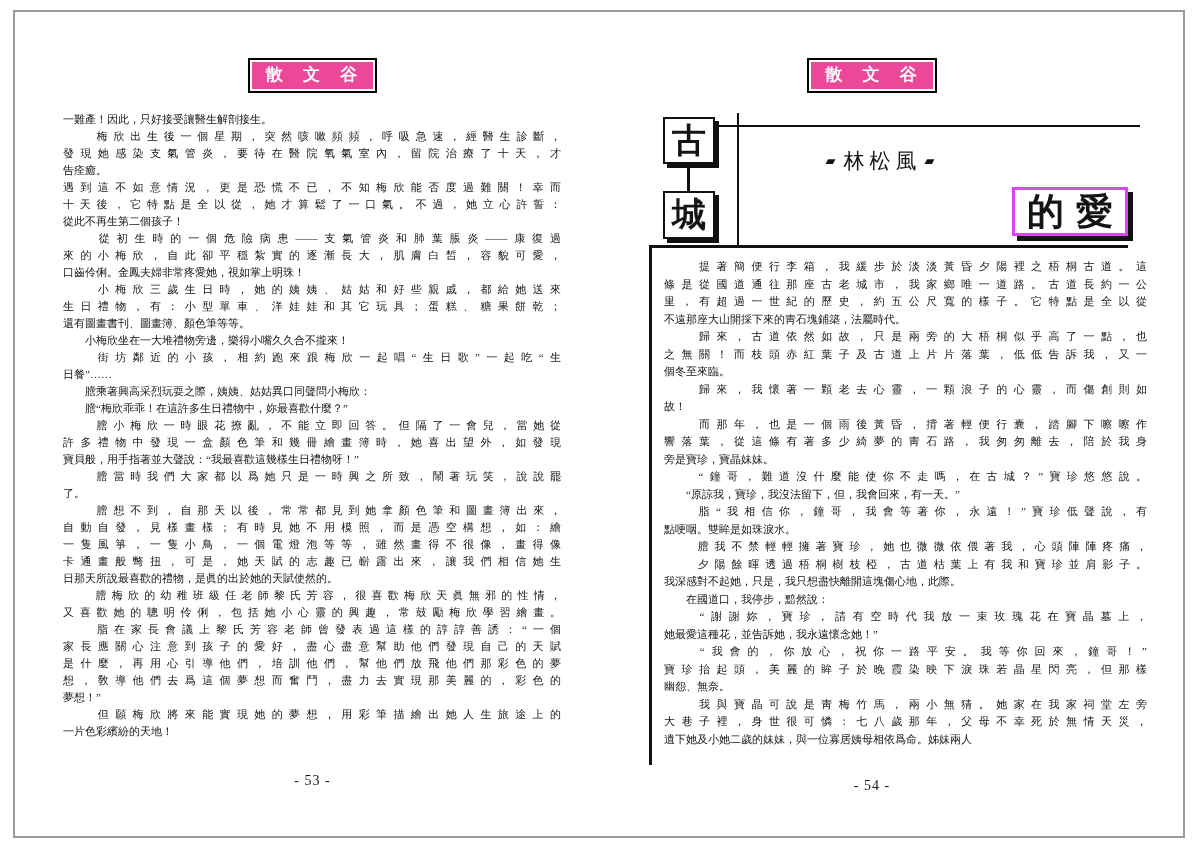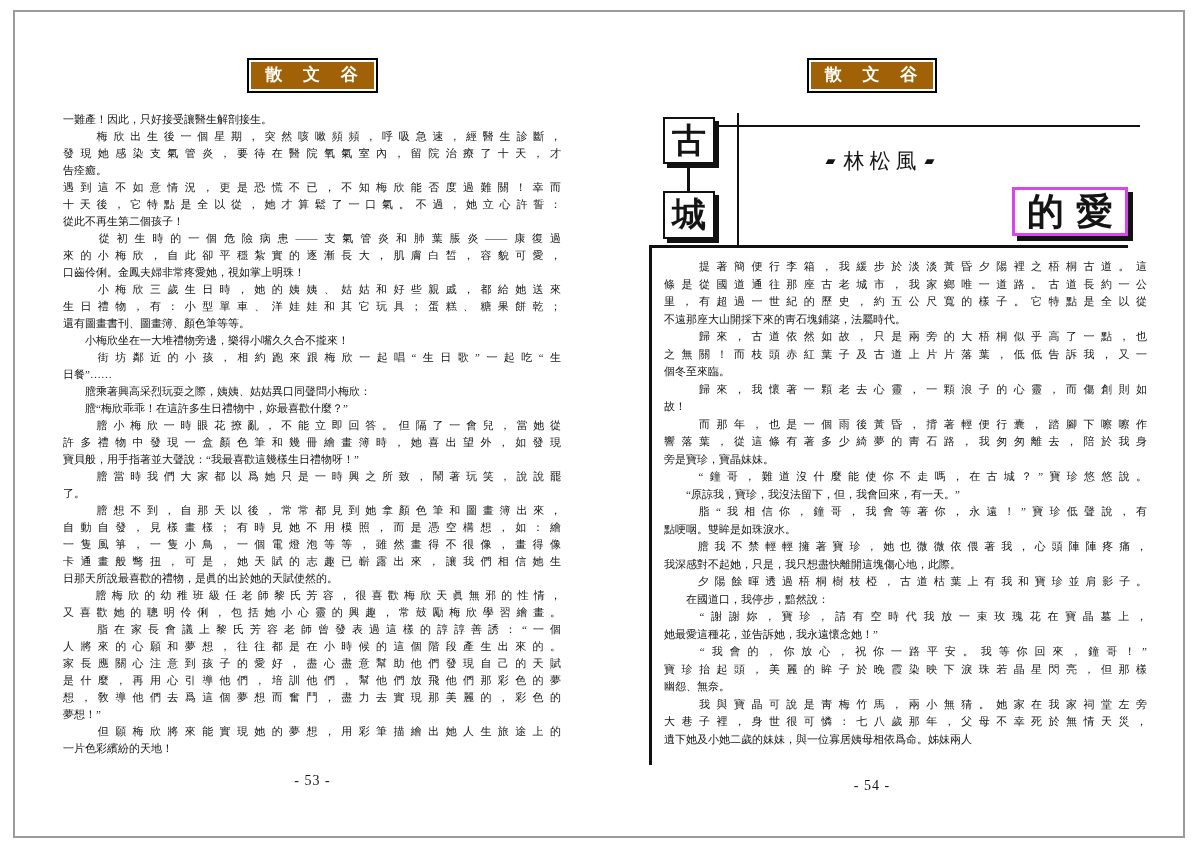--- a/index.html
+++ b/index.html
@@ -3,22 +3,22 @@
 <meta charset="utf-8">
 <style>
   html,body{margin:0;padding:0;background:#ffffff;}
   .sheet{position:relative;width:1200px;height:849px;background:#ffffff;overflow:hidden;
          font-family:"Liberation Serif","DejaVu Serif",serif;color:#141414;}
   .frame{position:absolute;left:13px;top:10px;width:1168px;height:824px;
          border:2px solid #9b9b9b;}
   
   .hdr-wrap{position:absolute;text-align:center;}
   .hdr-outer{display:inline-block;border:2px solid #000;padding:2px;background:#fff;}
-  .hdr-inner{display:inline-block;background:#a16207;color:#fff;
-             font-family:Liberation Sans, sans-serif;font-weight:bold;
+  .hdr-inner{display:inline-block;background:#ec4899;color:#fff;
+             font-family:Liberation Serif, serif;font-weight:bold;
              font-size:17px;letter-spacing:8px;padding:3px 8px 4px 14px;line-height:1.2;}
   
   .txtcol{position:absolute;font-size:11px;line-height:17px;}
   .txtcol .line{height:inherit;white-space:nowrap;}
   .txtcol .line.just{text-align:justify;text-align-last:justify;white-space:normal;}
   .pagenum-wrap{position:absolute;text-align:center;font-size:14px;letter-spacing:1px;}
   
   .charbox{position:absolute;width:48px;height:43px;border:2px solid #111;background:#fff;
            box-shadow:4px 4px 0 #111;display:flex;align-items:center;justify-content:center;
            font-family:"Liberation Sans","DejaVu Sans",sans-serif;font-weight:bold;font-size:34px;}
@@ -74,21 +74,20 @@
         <div class="line just">　　膪當時我們大家都以爲她只是一時興之所致，鬧著玩笑，說說罷</div>
         <div class="line">了。</div>
         <div class="line just">　　膪想不到，自那天以後，常常都見到她拿顏色筆和圖畫簿出來，</div>
         <div class="line just">自動自發，見樣畫樣；有時見她不用模照，而是憑空構想，如：繪</div>
         <div class="line just">一隻風箏，一隻小鳥，一個電燈泡等等，雖然畫得不很像，畫得像</div>
         <div class="line just">卡通畫般彆扭，可是，她天賦的志趣已嶄露出來，讓我們相信她生</div>
         <div class="line">日那天所說最喜歡的禮物，是眞的出於她的天賦使然的。</div>
         <div class="line just">　　膪梅欣的幼稚班級任老師黎氏芳容，很喜歡梅欣天眞無邪的性情，</div>
         <div class="line just">又喜歡她的聰明伶俐，包括她小心靈的興趣，常鼓勵梅欣學習繪畫。</div>
         <div class="line just">　　脂在家長會議上黎氏芳容老師曾發表過這樣的諄諄善誘：“一個</div>
-        <div class="line just">人將來的心願和夢想，往往都是在小時候的這個階段產生出來的。</div>
         <div class="line just">家長應關心注意到孩子的愛好，盡心盡意幫助他們發現自己的天賦</div>
         <div class="line just">是什麼，再用心引導他們，培訓他們，幫他們放飛他們那彩色的夢</div>
         <div class="line just">想，敎導他們去爲這個夢想而奮鬥，盡力去實現那美麗的，彩色的</div>
         <div class="line">夢想！”</div>
         <div class="line just">　　但願梅欣將來能實現她的夢想，用彩筆描繪出她人生旅途上的</div>
         <div class="line">一片色彩繽紛的天地！</div>
       </div>
 
     <div class="pagenum-wrap" style="left:60px;top:773px;width:505px;">- 53 -</div>
   </div>
@@ -123,22 +122,22 @@
         <div class="line just">　　歸來，我懷著一顆老去心靈，一顆浪子的心靈，而傷創則如</div>
         <div class="line">故！</div>
         <div class="line just">　　而那年，也是一個雨後黃昏，揹著輕便行囊，踏腳下嚓嚓作</div>
         <div class="line just">響落葉，從這條有著多少綺夢的靑石路，我匆匆離去，陪於我身</div>
         <div class="line">旁是寶珍，寶晶妹妹。</div>
         <div class="line just">　　“鐘哥，難道沒什麼能使你不走嗎，在古城？”寶珍悠悠說。</div>
         <div class="line">　　“原諒我，寶珍，我沒法留下，但，我會回來，有一天。”</div>
         <div class="line just">　　脂“我相信你，鐘哥，我會等著你，永遠！”寶珍低聲說，有</div>
         <div class="line">點哽咽。雙眸是如珠淚水。</div>
         <div class="line just">　　膪我不禁輕輕擁著寶珍，她也微微依偎著我，心頭陣陣疼痛，</div>
+        <div class="line just">　　夕陽餘暉透過梧桐樹枝椏，古道枯葉上有我和寶珍並肩影子。</div>
         <div class="line">我深感對不起她，只是，我只想盡快離開這塊傷心地，此際。</div>
-        <div class="line just">　　夕陽餘暉透過梧桐樹枝椏，古道枯葉上有我和寶珍並肩影子。</div>
         <div class="line">　　在國道口，我停步，黯然說：</div>
         <div class="line just">　　“謝謝妳，寶珍，請有空時代我放一束玫瑰花在寶晶墓上，</div>
         <div class="line">她最愛這種花，並告訴她，我永遠懷念她！”</div>
         <div class="line just">　　“我會的，你放心，祝你一路平安。我等你回來，鐘哥！”</div>
         <div class="line just">寶珍抬起頭，美麗的眸子於晚霞染映下淚珠若晶星閃亮，但那樣</div>
         <div class="line">幽怨、無奈。</div>
         <div class="line just">　　我與寶晶可說是靑梅竹馬，兩小無猜。她家在我家祠堂左旁</div>
         <div class="line just">大巷子裡，身世很可憐：七八歲那年，父母不幸死於無情天災，</div>
         <div class="line">遺下她及小她二歲的妹妹，與一位寡居姨母相依爲命。姊妹兩人</div>
       </div>

